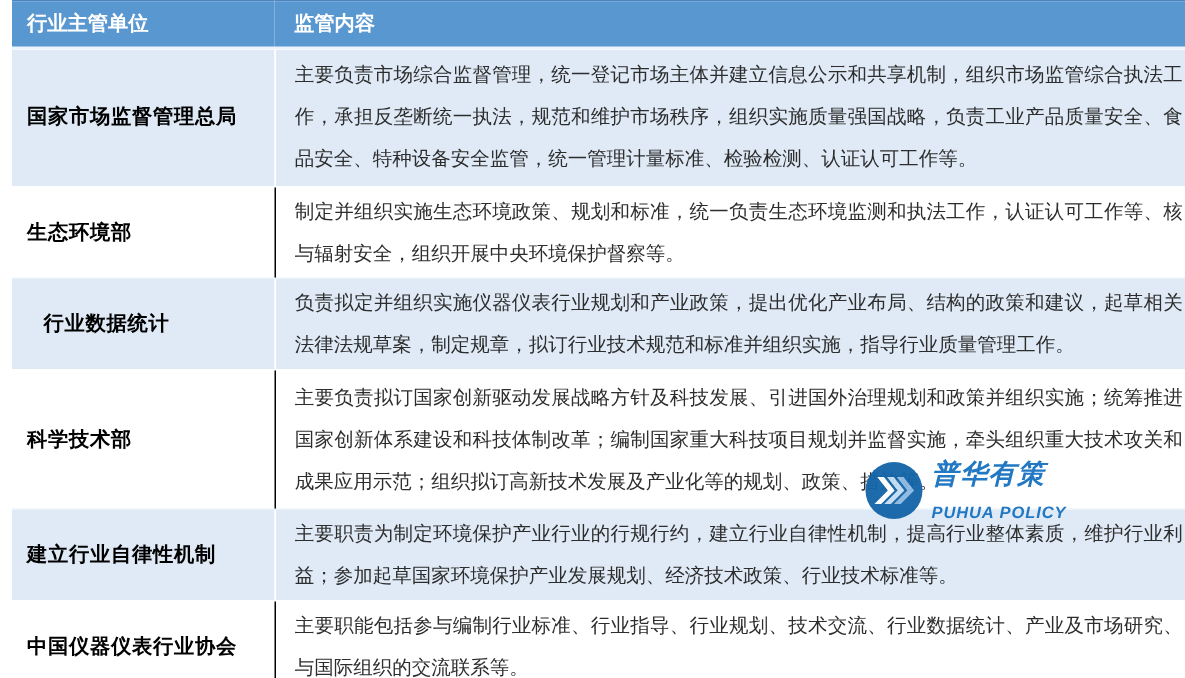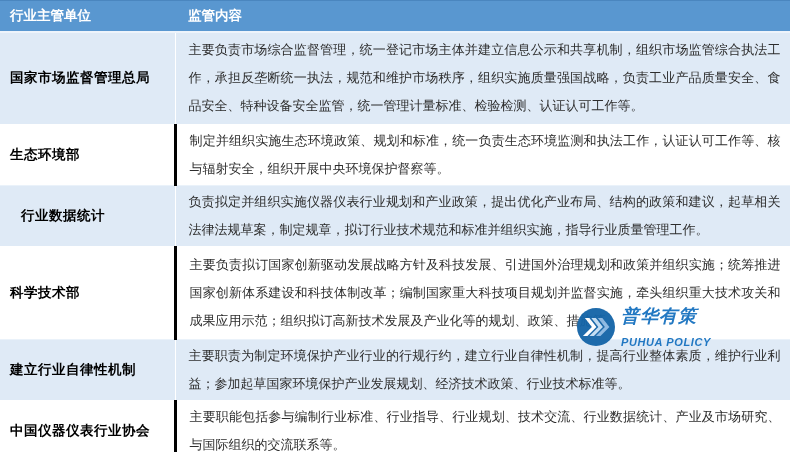--- a/index.html
+++ b/index.html
@@ -3,21 +3,21 @@
 <meta charset="utf-8">
 <style>
   html, body {
     margin: 0; padding: 0;
     width: 790px; height: 452px;
     background: #ffffff;
     font-family: "Liberation Sans", "DejaVu Sans", sans-serif;
     overflow: hidden;
     position: relative;
   }
-  .wrap { position: relative; width: 720px; height: 452px; }
+  .wrap { position: relative; width: 720px; height: 452px; padding-left: 8px; }
 
   table.gov-table {
     border-collapse: collapse;
     table-layout: fixed;
     width: 790px;
     border-top: 1px solid #4a86bf;
     border-right: 1px solid #a9c7e4;
   }
   col.c-unit { width: 175px; }
   col.c-content { width: 615px; }
@@ -53,21 +53,21 @@
     text-align: justify;
     margin-top: 34px;
   }
 
   tr.alt { background: #dfeaf6; }
   tr.plain { background: #ffffff; }
 
   tr.alt td { border-bottom: 1px solid #ffffff; }
   tr.alt td.unit { border-right: 1px solid #ffffff; }
   tr.plain td { border-bottom: 1px solid #eaf2fa; }
-  tr.plain td.unit { border-right: 3px solid #000000; }
+  tr.plain td.unit { border-right: 1px solid #000000; }
 
   .watermark {
     position: absolute;
     left: 576px;
     top: 307px;
     display: flex;
     align-items: flex-start;
     gap: 5px;
     opacity: 0.96;
     pointer-events: none;

